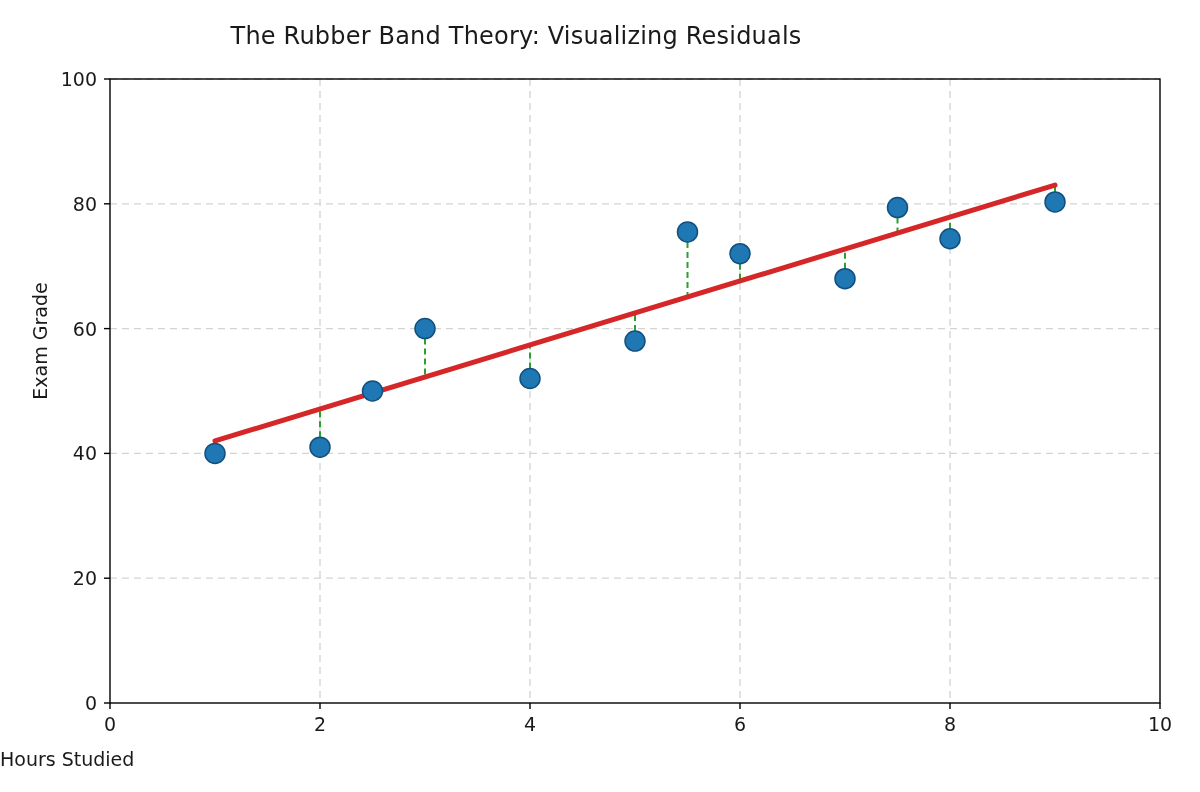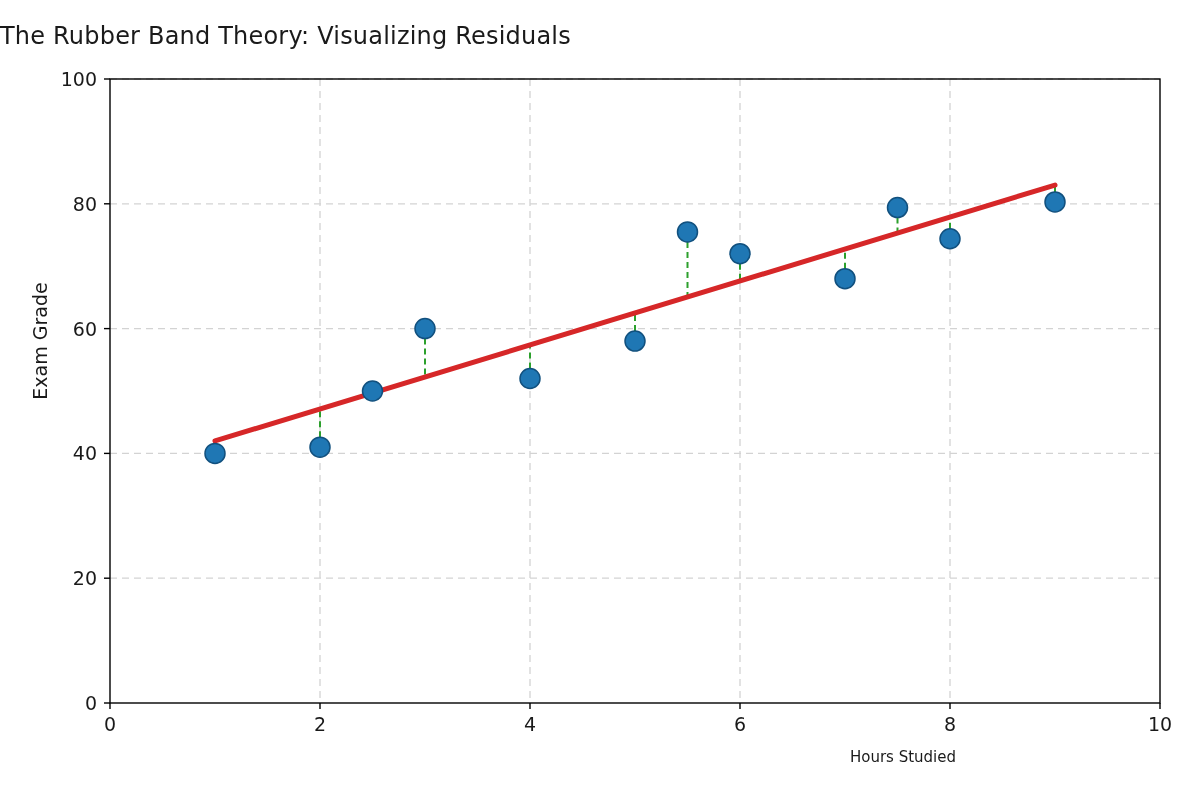--- a/index.html
+++ b/index.html
@@ -17,37 +17,37 @@
     position: relative;
     width: 1200px;
     height: 792px;
     background: #ffffff;
   }
   #chart-title {
     position: absolute;
     left: 0;
     top: 22px;
     width: 1032px;
-    text-align: left;
+    text-align: center;
     font-size: 24px;
     color: #1a1a1a;
     letter-spacing: 0.2px;
   }
   #plot-svg {
     position: absolute;
     left: 0;
     top: 0;
   }
   #xlabel {
     position: absolute;
     left: 0;
     top: 748px;
     width: 956px;
-    text-align: right;
-    font-size: 15px;
+    text-align: left;
+    font-size: 19px;
     color: #1a1a1a;
   }
   #ylabel {
     position: absolute;
     left: -70px;
     top: 330px;
     width: 220px;
     text-align: center;
     font-size: 19px;
     color: #1a1a1a;

